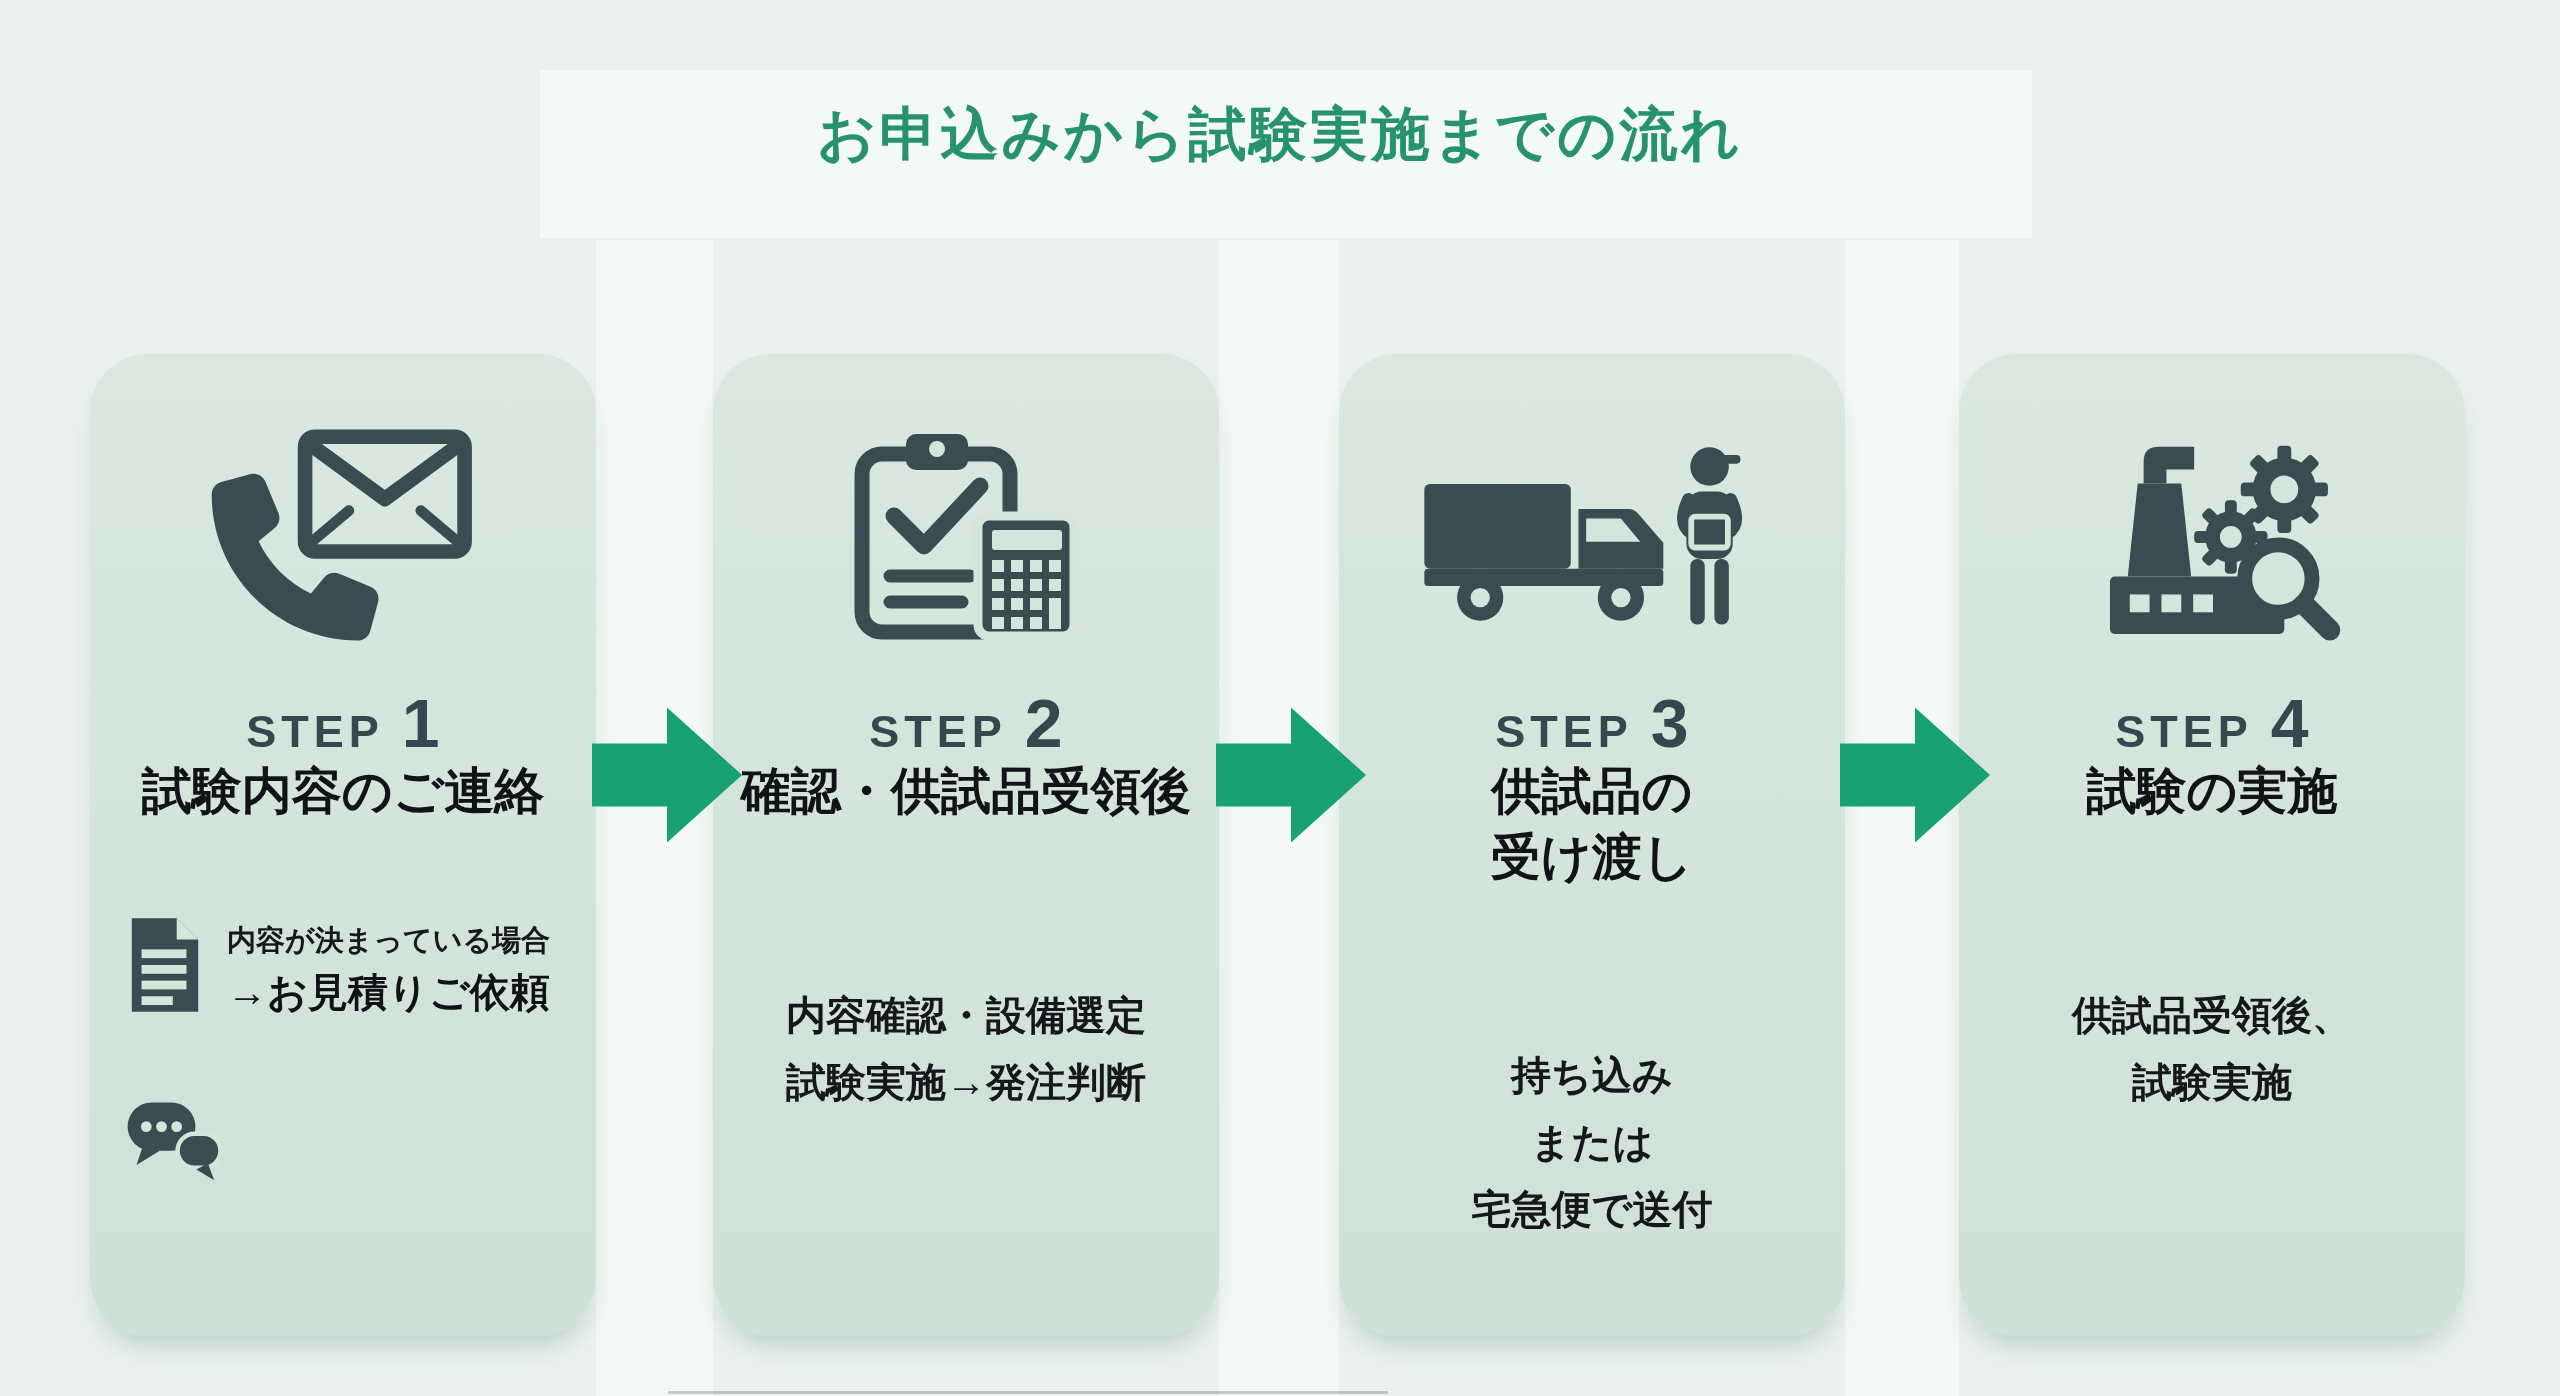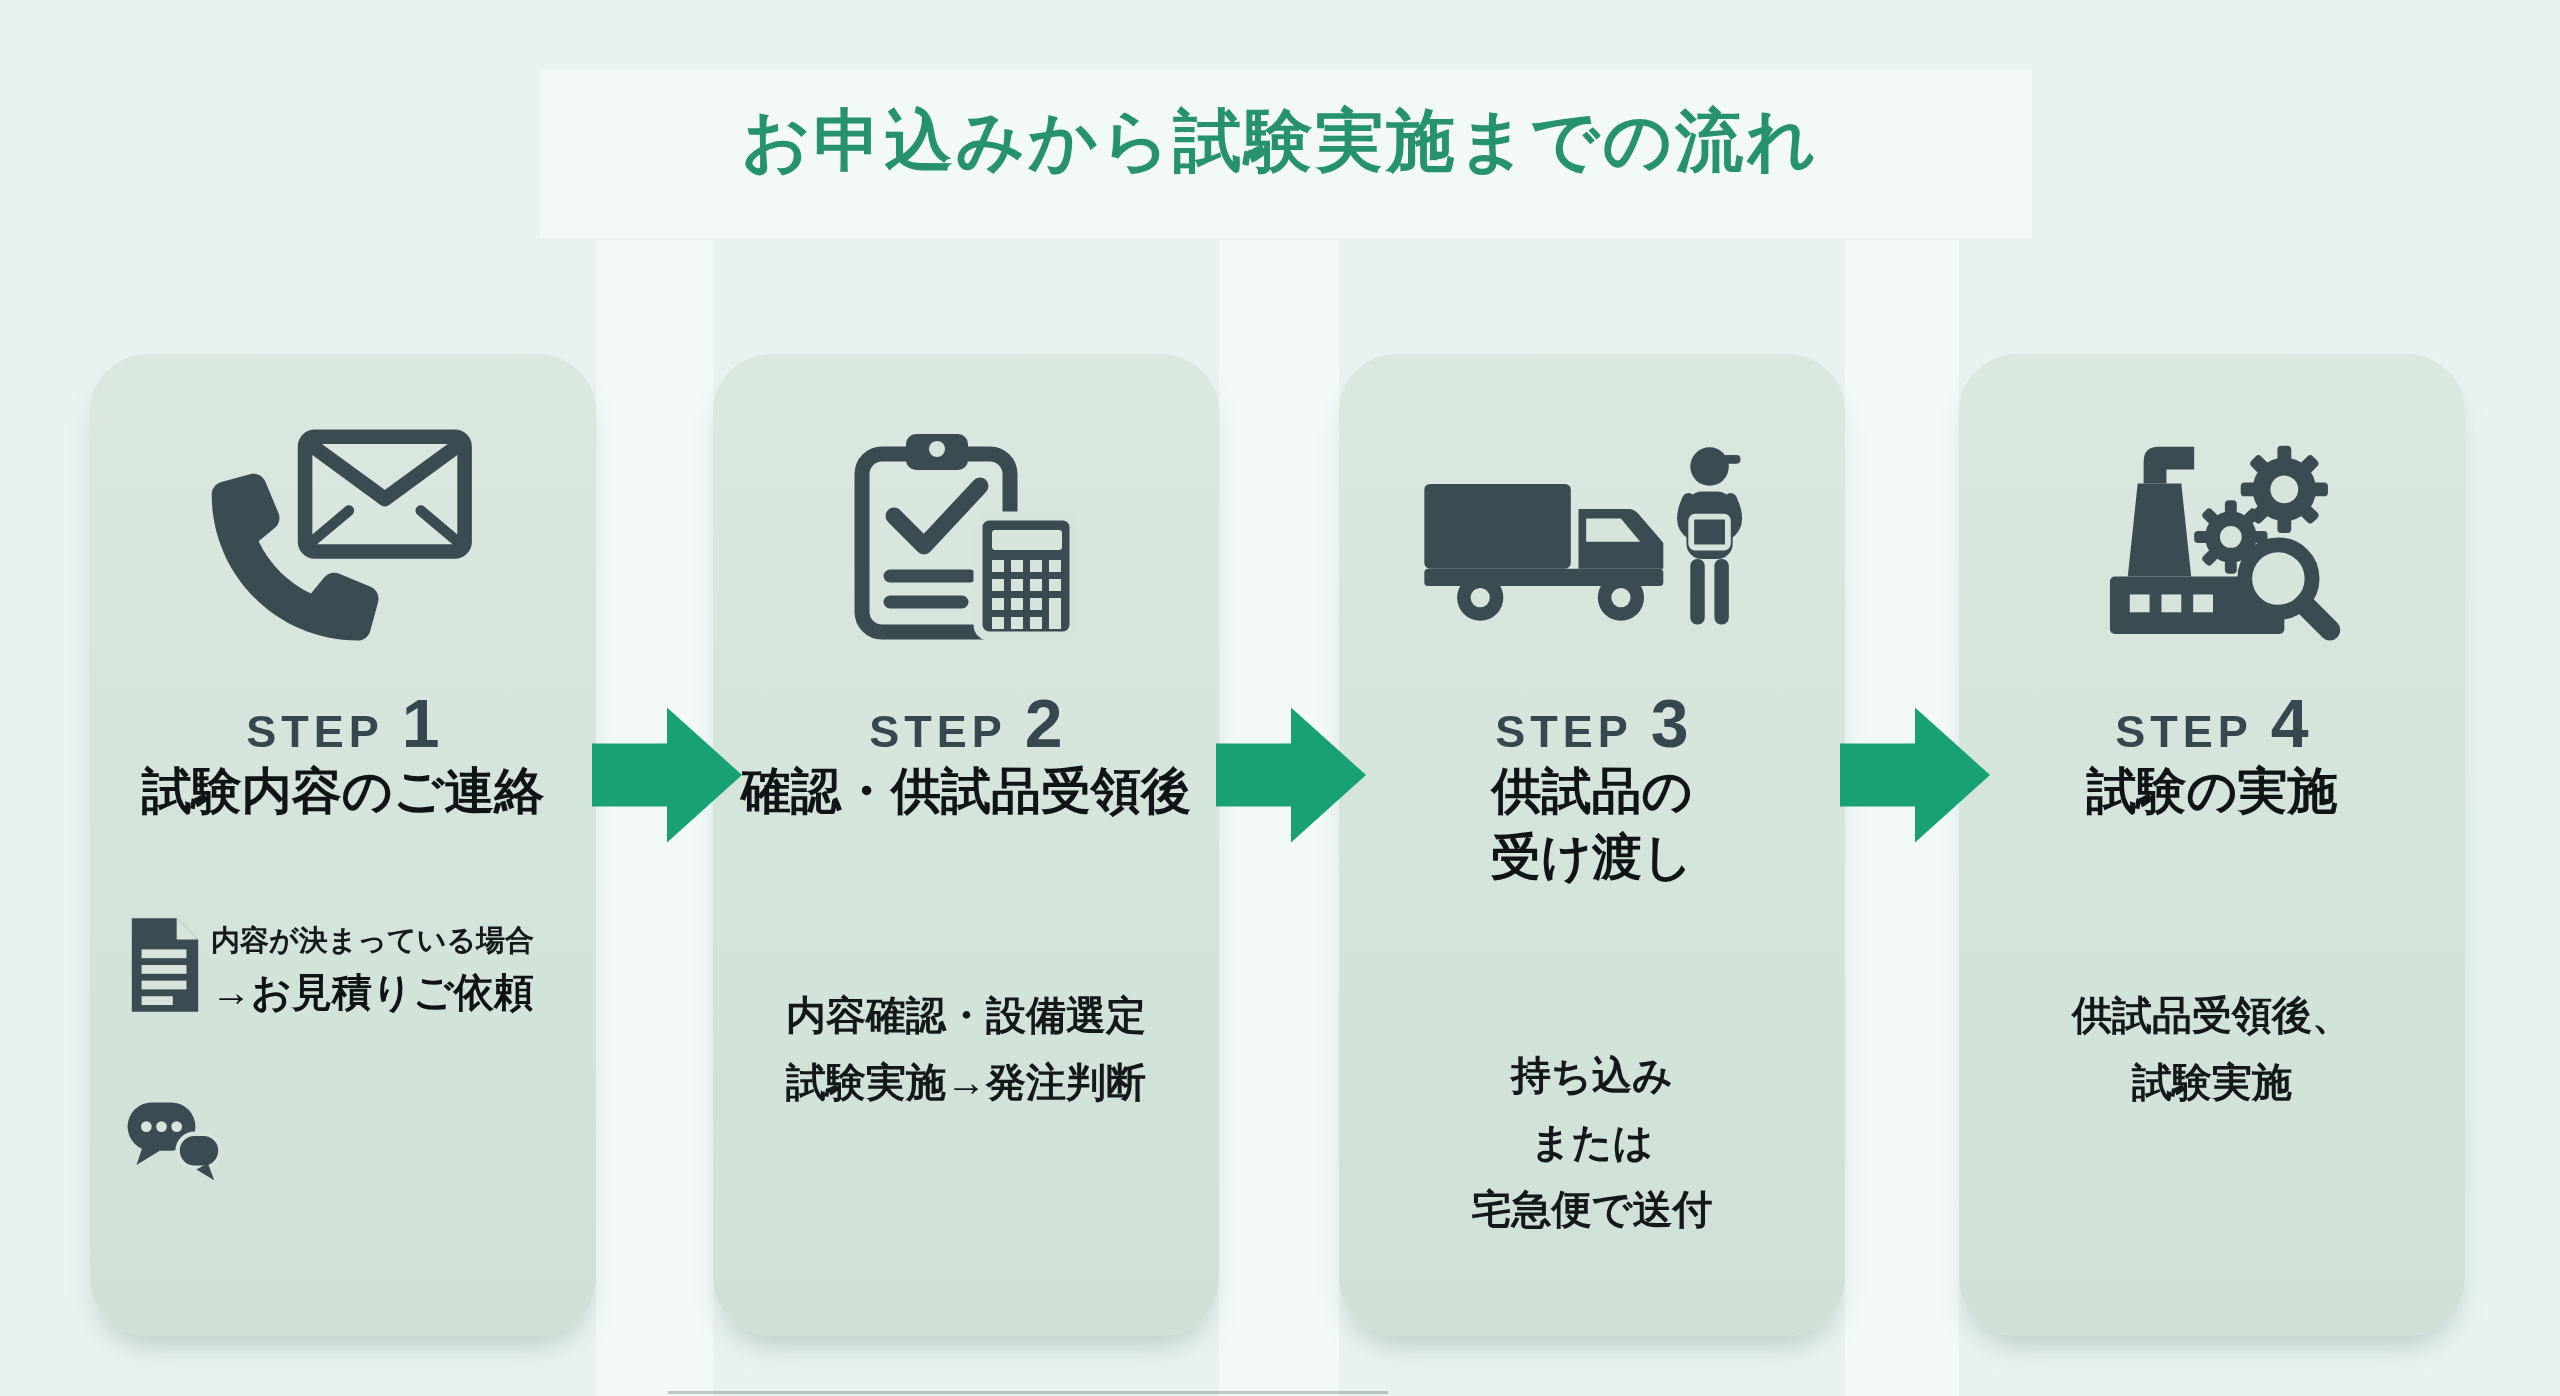--- a/index.html
+++ b/index.html
@@ -8,21 +8,21 @@
     background:#e9f2ef;font-family:"Liberation Sans",sans-serif;
   }
   .band{position:absolute;background:#f3f9f6;}
   .title-band{left:540px;top:70px;width:1492px;height:168px;}
   .gap-band-1{left:596px;top:240px;width:117px;height:1156px;}
   .gap-band-2{left:1219px;top:240px;width:120px;height:1156px;}
   .gap-band-3{left:1845px;top:240px;width:114px;height:1156px;}
 
   .page-title{
     position:absolute;top:96px;left:0;width:100%;text-align:center;
-    font-size:68px;font-weight:900;color:#27926e;letter-spacing:3px;white-space:nowrap;
+    font-size:58px;font-weight:900;color:#27926e;letter-spacing:3px;white-space:nowrap;
   }
 
   .card{
     position:absolute;top:310px;width:506px;height:982px;border-radius:58px;
     background:linear-gradient(180deg,#dae8e0 0%,#d3e4da 55%,#cfe1d7 100%);
     box-shadow:0 18px 28px -10px rgba(105,145,130,.38);
     margin-top:44px;
   }
   .card-1{left:90px;}
   .card-2{left:713px;}
@@ -41,21 +41,21 @@
   .step-num{font-size:68px;font-weight:700;}
   .card-title{
     position:absolute;top:404px;left:0;width:100%;text-align:center;
     font-size:50px;font-weight:900;color:#101417;line-height:1.32;white-space:nowrap;
   }
   .card-body{
     position:absolute;top:628px;left:0;width:100%;text-align:center;
     font-size:40px;font-weight:800;color:#14181b;line-height:1.68;
   }
 
-  .case-row{position:absolute;left:34px;display:flex;gap:5px;align-items:flex-start;}
+  .case-row{position:absolute;left:34px;display:flex;gap:21px;align-items:flex-start;}
   .case-row-1{top:560px;}
   .case-row-2{top:740px;}
   .case-text{display:flex;flex-direction:column;}
   .case-condition{font-size:29px;font-weight:800;color:#15191c;line-height:1.25;padding-top:8px;white-space:nowrap;}
   .case-action{font-size:40px;font-weight:900;color:#0f1316;line-height:1.3;margin-top:8px;white-space:nowrap;}
   .case-action-2{text-align:center;}
 
   .arrow{
     position:absolute;top:700px;width:150px;height:150px;background:#18a173;
     clip-path:polygon(0 29%,50% 29%,50% 5%,100% 50%,50% 95%,50% 71%,0 71%);

